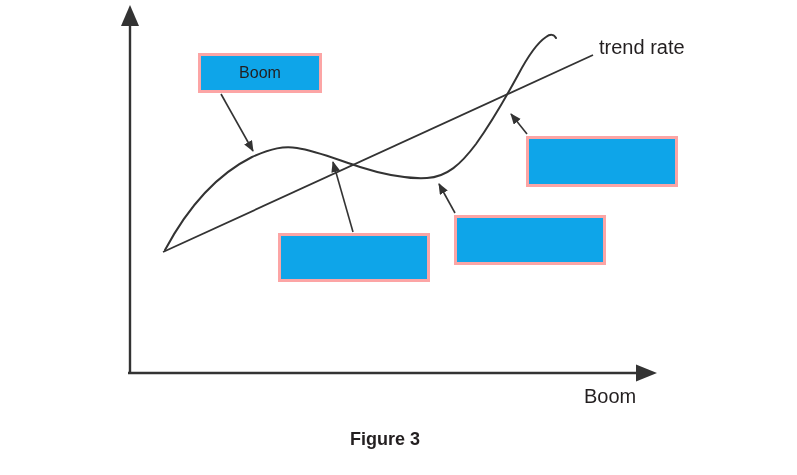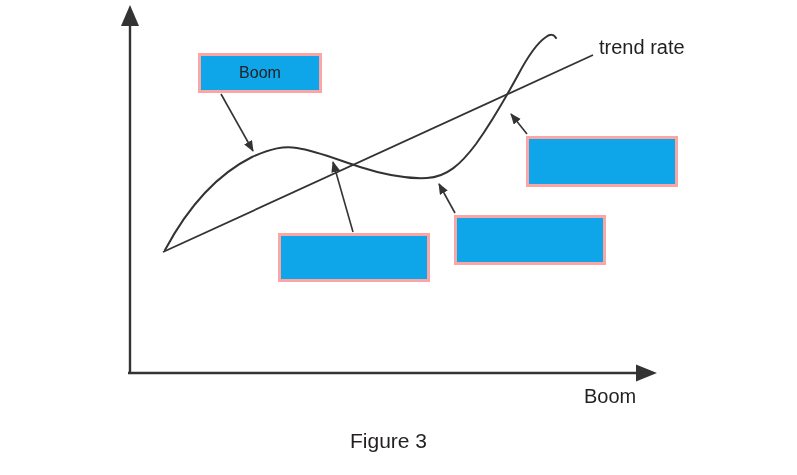--- a/index.html
+++ b/index.html
@@ -41,22 +41,22 @@
   .boom-box    { left: 198px; top: 53px;  width: 124px; height: 40px; }
   .blank-box-1 { left: 278px; top: 233px; width: 152px; height: 49px; }
   .blank-box-2 { left: 454px; top: 215px; width: 152px; height: 50px; }
   .blank-box-3 { left: 526px; top: 136px; width: 152px; height: 51px; }
   .y-axis-label { left: 38px;  top: 46px; }
   .trend-label  { left: 599px; top: 37px; }
   .x-axis-label { left: 584px; top: 386px; }
   .caption {
     left: 350px;
     top: 430px;
-    font-weight: normal;
-    font-size: 21px;
+    font-weight: bold;
+    font-size: 18px;
   }
 </style>
 </head>
 <body>
 
 <div class="canvas">
 
   <svg class="diagram-svg" width="797" height="475" viewBox="0 0 797 475">
     <defs>
       <marker id="leader-head" markerUnits="userSpaceOnUse" markerWidth="12" markerHeight="10" refX="10" refY="4.5" orient="auto">

